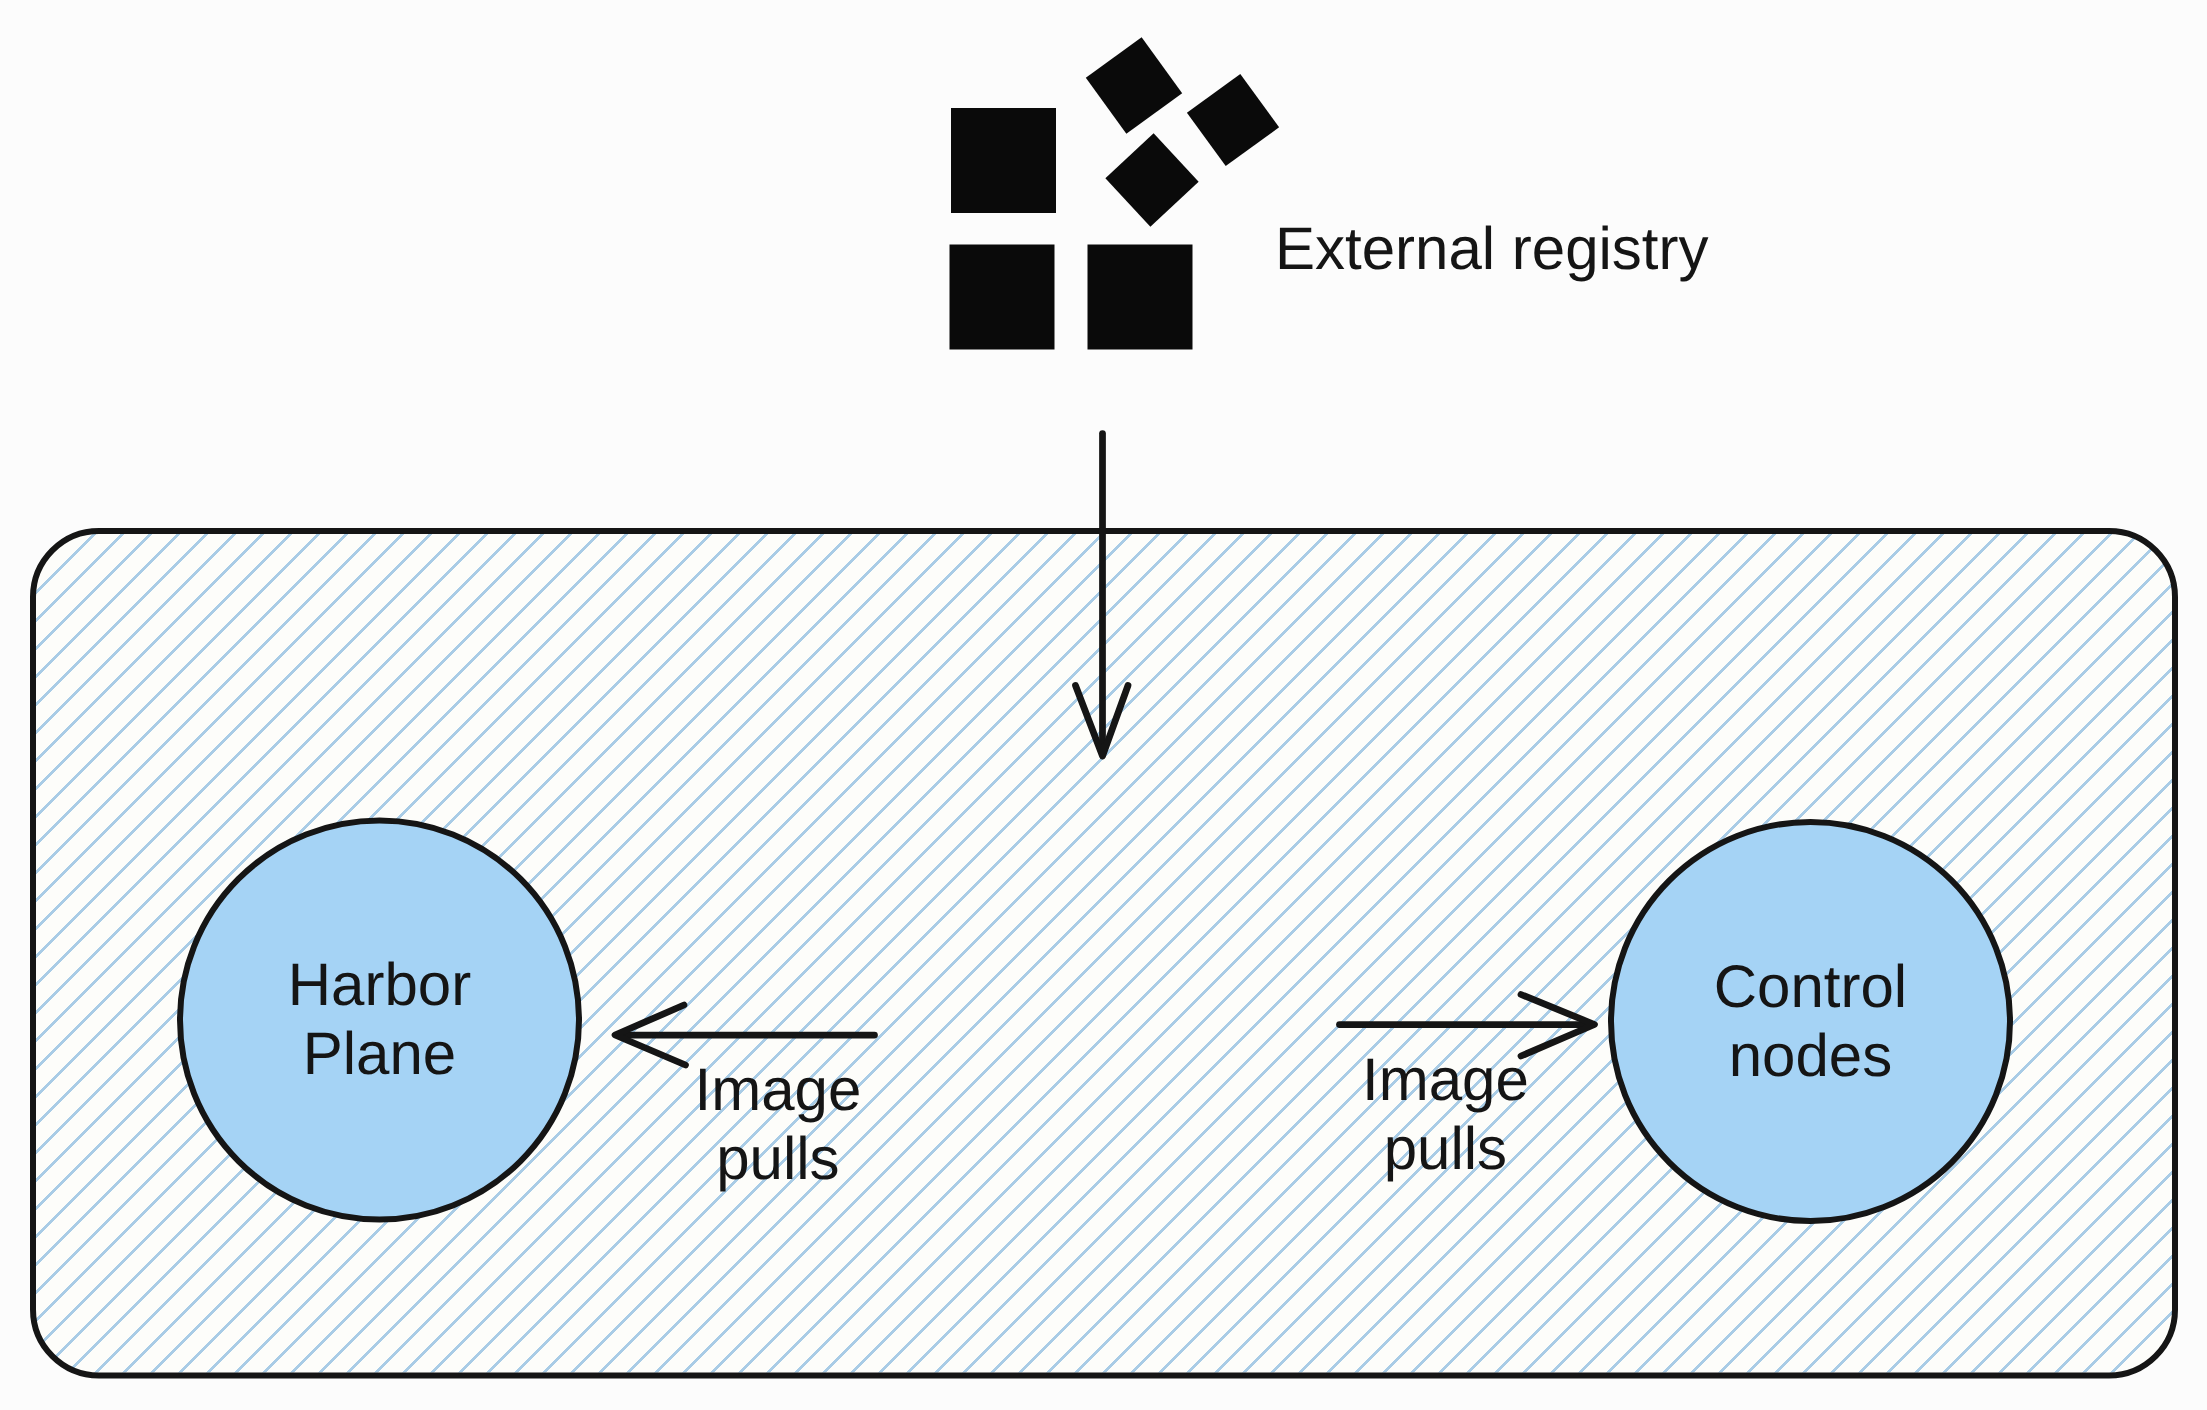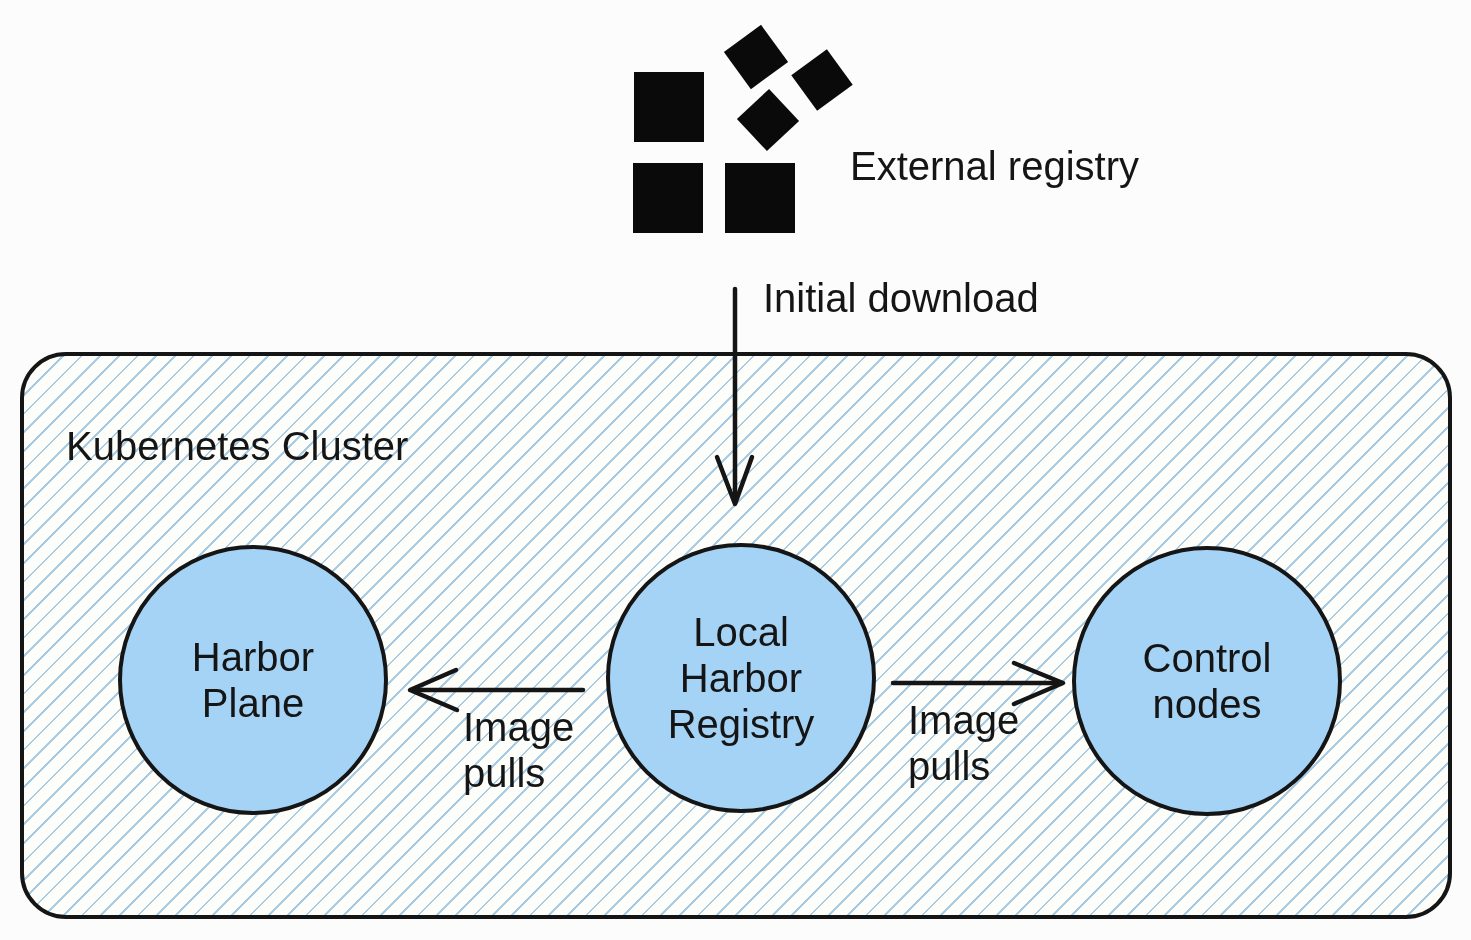--- a/index.html
+++ b/index.html
@@ -19,21 +19,21 @@
   .cluster-box{
     position:absolute;left:20px;top:352px;width:1432px;height:567px;
     box-sizing:border-box;border:4px solid var(--ink);border-radius:46px;
     background-color:var(--cluster-bg);
     background-image:repeating-linear-gradient(135deg,
       var(--hatch-line) 0px, var(--hatch-line) 1.9px,
       transparent 1.9px, transparent 13.2px);
   }
   .label{
     position:absolute;font-size:40px;line-height:46px;
-    white-space:pre-line;color:var(--ink);
+    white-space:pre-line;color:var(--ink);text-align:center;
   }
   .registry-icon{position:absolute;left:615px;top:20px;}
   .blk{fill:var(--icon-fill);}
   .arrows{position:absolute;left:0;top:0;pointer-events:none;}
   .arrows line,.arrows polyline{
     stroke:var(--ink);stroke-width:4.5;fill:none;
     stroke-linecap:round;stroke-linejoin:round;
   }
   .node{
     position:absolute;width:270px;height:270px;box-sizing:border-box;
@@ -45,60 +45,53 @@
     font-size:40px;line-height:46px;white-space:pre-line;
     text-align:center;color:var(--ink);
   }
 </style>
 </head>
 <body>
 
 <div class="canvas">
 
   <div class="cluster-box"></div>
-  <div class="label" style="left:66px;top:423px;">Kubernetes Cluster</div>
 
   <svg class="registry-icon" width="260" height="230" viewBox="0 0 260 230" aria-hidden="true">
     <g>
       <rect class="blk" x="19" y="52" width="70" height="70"></rect>
       <rect class="blk" x="18" y="143" width="70" height="70"></rect>
       <rect class="blk" x="110" y="143" width="70" height="70"></rect>
       <rect class="blk" x="118" y="14" width="46" height="46" transform="rotate(-36 141 37)"></rect>
       <rect class="blk" x="185" y="38" width="44" height="44" transform="rotate(-36 207 60)"></rect>
       <rect class="blk" x="131" y="78" width="44" height="44" transform="rotate(-43 153 100)"></rect>
     </g>
   </svg>
 
   <div class="label" style="left:850px;top:143px;">External registry</div>
-  <div class="label" style="left:763px;top:275px;">Initial download</div>
 
   <svg class="arrows" width="1471" height="940" viewBox="0 0 1471 940" aria-hidden="true">
     <g>
       <line x1="735" y1="289" x2="735" y2="500"></line>
       <polyline points="717,457 735,504 752,457"></polyline>
     </g>
     <g>
       <line x1="583" y1="690" x2="415" y2="690"></line>
       <polyline points="456,670 410,690 457,710"></polyline>
     </g>
     <g>
       <line x1="893" y1="683" x2="1058" y2="683"></line>
       <polyline points="1014,663 1063,683 1014,704"></polyline>
     </g>
   </svg>
 
   <div class="node" style="left:118px;top:545px;">
     <span class="node-text">Harbor
 Plane</span>
   </div>
-  <div class="node" style="left:606px;top:543px;">
-    <span class="node-text">Local
-Harbor
-Registry</span>
-  </div>
   <div class="node" style="left:1072px;top:546px;">
     <span class="node-text">Control
 nodes</span>
   </div>
 
   <div class="label" style="left:463px;top:704px;">Image
 pulls</div>
   <div class="label" style="left:908px;top:697px;">Image
 pulls</div>
 

